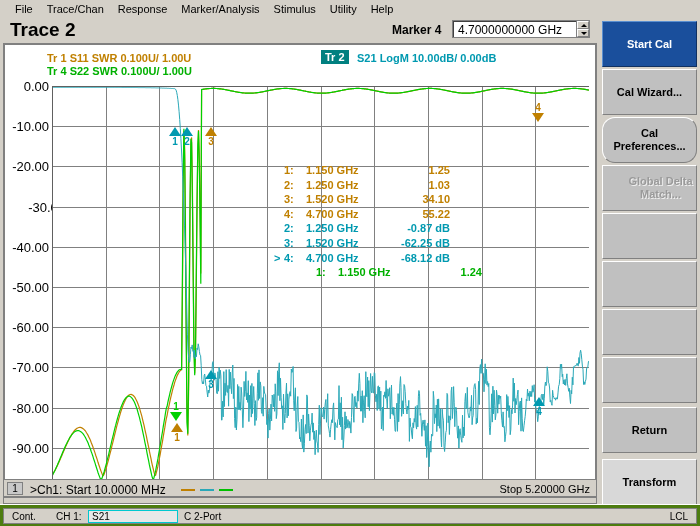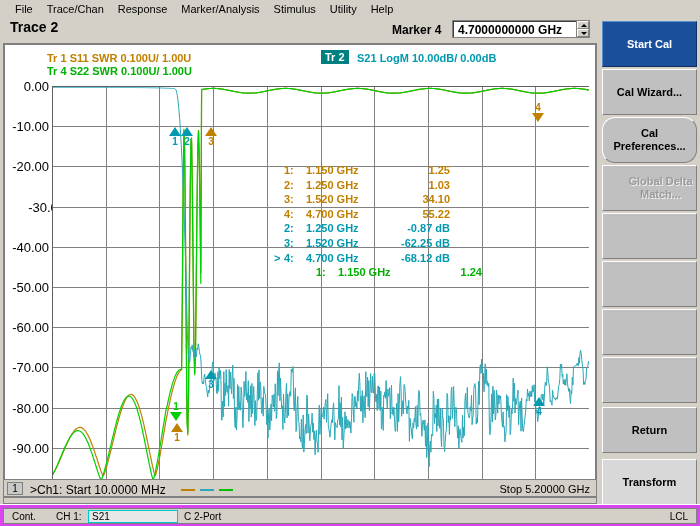--- a/index.html
+++ b/index.html
@@ -12,26 +12,26 @@
   }
   #app{position:relative;width:700px;height:526px;}
 
   
   .menubar{position:absolute;left:0;top:0;width:700px;height:17px;
     background:#d4d0c8;display:flex;align-items:center;padding-left:8px;box-sizing:border-box;}
   .menuitem{font-size:11px;padding:1px 7px;white-space:nowrap;color:#000;}
 
   
   .titlerow{position:absolute;left:0;top:17px;width:700px;height:26px;background:#d4d0c8;}
-  .tracetitle{position:absolute;left:10px;top:2px;font-size:14px;font-weight:bold;color:#000;}
+  .tracetitle{position:absolute;left:10px;top:2px;font-size:19px;font-weight:bold;color:#000;}
   .markerlabel{position:absolute;left:392px;top:6px;font-size:12px;font-weight:bold;}
   .markerbox{position:absolute;left:452px;top:3px;width:124px;height:18px;
     background:#fff;border:1px solid #808080;border-right:none;
     box-shadow:inset 1px 1px 0 #404040;box-sizing:border-box;}
-  .markerbox span{position:absolute;left:5px;top:2px;font-size:12px;font-weight:bold;}
+  .markerbox span{position:absolute;left:5px;top:2px;font-size:12px;font-weight:normal;}
   .spinner{position:absolute;left:576px;top:3px;width:14px;height:18px;
     border:1px solid #808080;background:#d4d0c8;box-sizing:border-box;}
   .spinner div{position:relative;height:8px;border:1px solid #fff;
     border-right-color:#808080;border-bottom-color:#808080;box-sizing:border-box;background:#d4d0c8;}
   .spinner i{position:absolute;left:3px;top:2px;width:0;height:0;border-left:3px solid transparent;
     border-right:3px solid transparent;}
   .sp-up i{border-bottom:3px solid #000;}
   .sp-dn i{border-top:3px solid #000;}
 
   
@@ -78,21 +78,21 @@
   .sk{position:absolute;left:2px;width:95px;height:46px;
     background:#c0c0c0;border:1px solid;border-color:#fff #808080 #808080 #fff;
     box-sizing:border-box;display:flex;align-items:center;justify-content:center;
     text-align:center;font-size:11px;font-weight:bold;line-height:13px;padding:0 3px;}
   .sk.sel{background:#1a4f9c;color:#fff;border-color:#5a8fd0 #103060 #103060 #5a8fd0;}
   .sk.dis{color:#9a9a9a;text-shadow:1px 1px 0 #eee;padding-left:25px;}
   .sk.light{background:#d8d8d8;}
 
   
   .statusbar{position:absolute;left:0;top:504px;width:700px;height:22px;
-    background:#d946ef;border-top:1px solid #fff;box-sizing:border-box;}
+    background:#4d7c0f;border-top:1px solid #fff;box-sizing:border-box;}
   .sbinner{position:absolute;left:3px;top:3px;width:694px;height:16px;
     border:1px solid #808080;box-sizing:border-box;background:#d4d0c8;}
   .sbtxt{position:absolute;top:2px;font-size:10px;}
   .s21box{position:absolute;left:84px;top:1px;width:90px;height:13px;background:#e8e8e8;
     border:1px solid #00c8d0;box-sizing:border-box;font-size:10px;padding-left:3px;}
   .scrollstrip{position:absolute;left:3px;top:497px;width:594px;height:7px;
     background:#d4d0c8;border:1px solid #808080;box-sizing:border-box;}
 </style>
 </head>
 <body>

